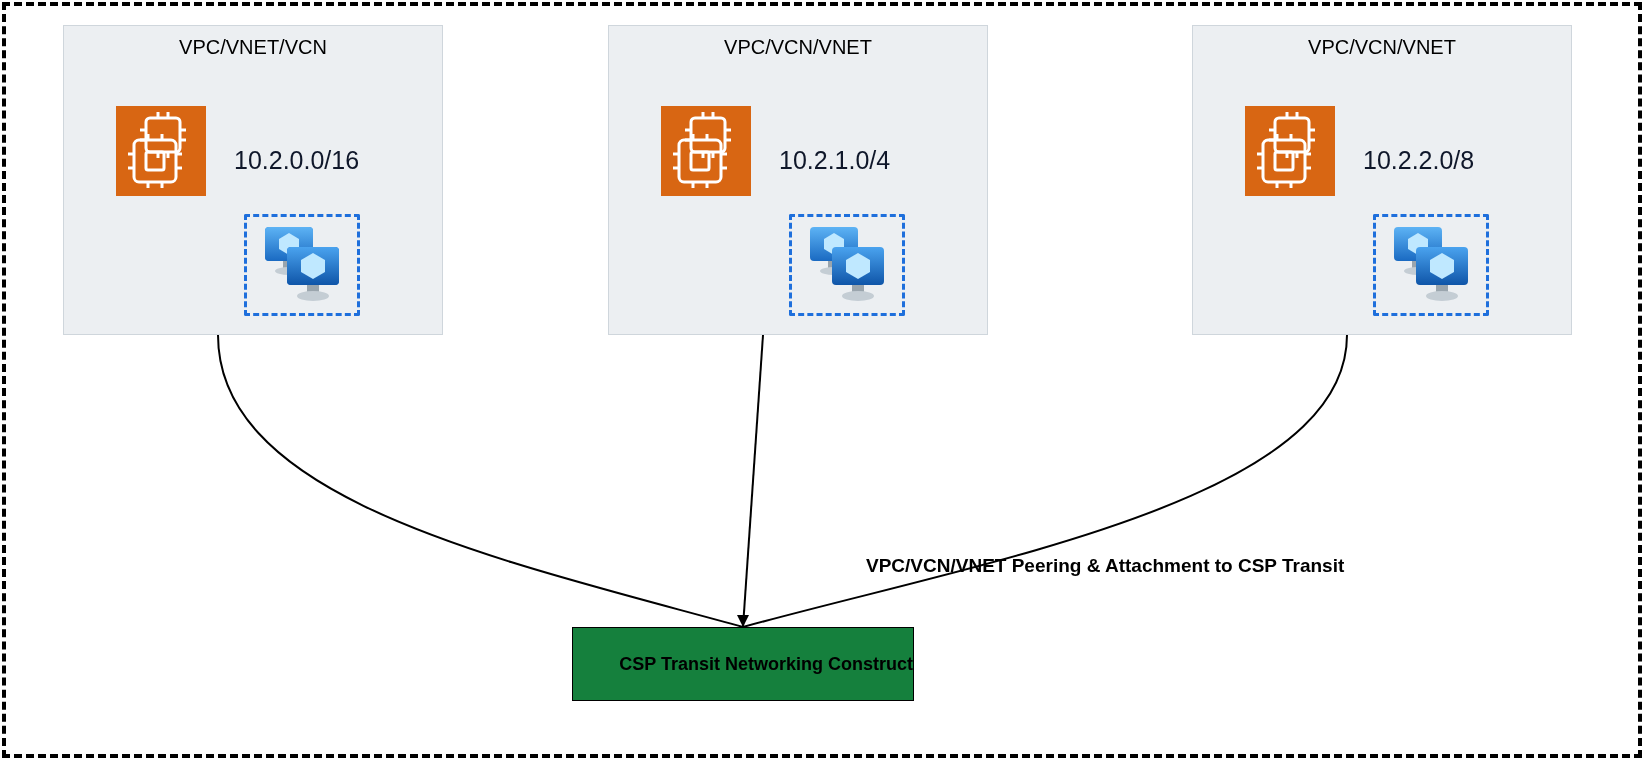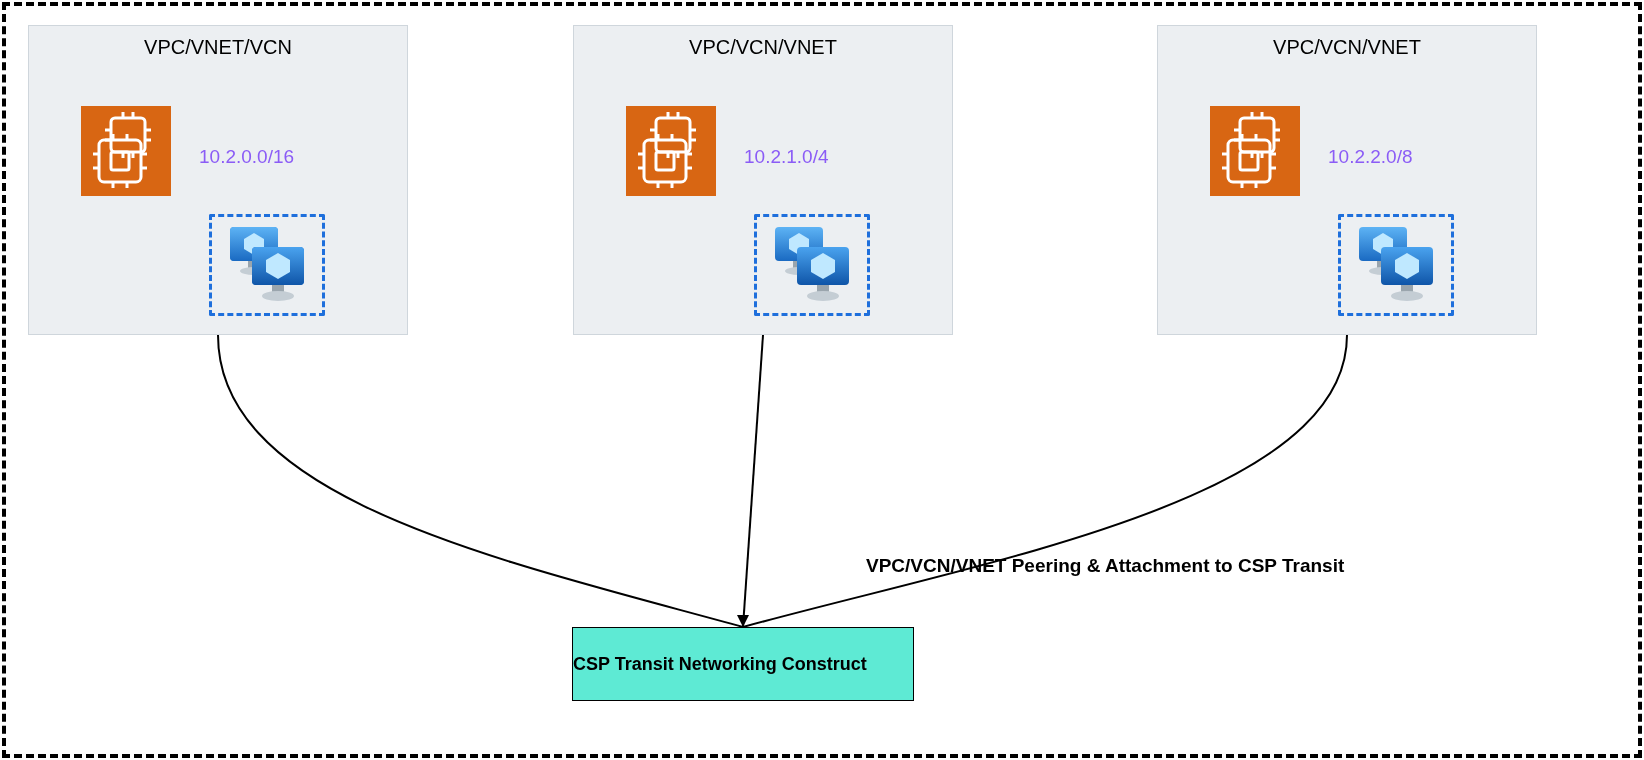--- a/index.html
+++ b/index.html
@@ -21,64 +21,65 @@
     border:4px dashed #000;
     pointer-events:none;
   }
   .vpc-box{
     position:absolute;
     width:380px;
     height:310px;
     background:#eceff2;
     border:1px solid #cfd6dc;
     box-sizing:border-box;
+    margin-left:35px;
   }
   .vpc-title{
     position:absolute;
     top:10px;
     left:0; right:0;
     text-align:center;
     font-size:20px;
     color:#000;
   }
   .compute-icon{
     position:absolute;
     top:80px;
     left:52px;
     width:90px;
     height:90px;
   }
   .cidr{
     position:absolute;
     top:120px;
     left:170px;
-    font-size:19px;
-    color:#8b5cf6;
+    font-size:25px;
+    color:#0f172a;
   }
   .vm-subnet{
     position:absolute;
     top:188px;
     left:180px;
     width:116px;
     height:102px;
     border:3px dashed #1e6fdc;
     box-sizing:border-box;
     border-radius:2px;
   }
   .transit-box{
     position:absolute;
     left:572px;
     top:627px;
     width:342px;
     height:74px;
-    background:#5eead4;
+    background:#15803d;
     border:1.5px solid #000;
     display:flex;
     align-items:center;
-    justify-content:flex-start;
+    justify-content:flex-end;
     box-sizing:border-box;
   }
   .transit-label{
     font-weight:700;
     font-size:18px;
     text-align:center;
   }
   .peering-caption{
     position:absolute;
     left:866px;

